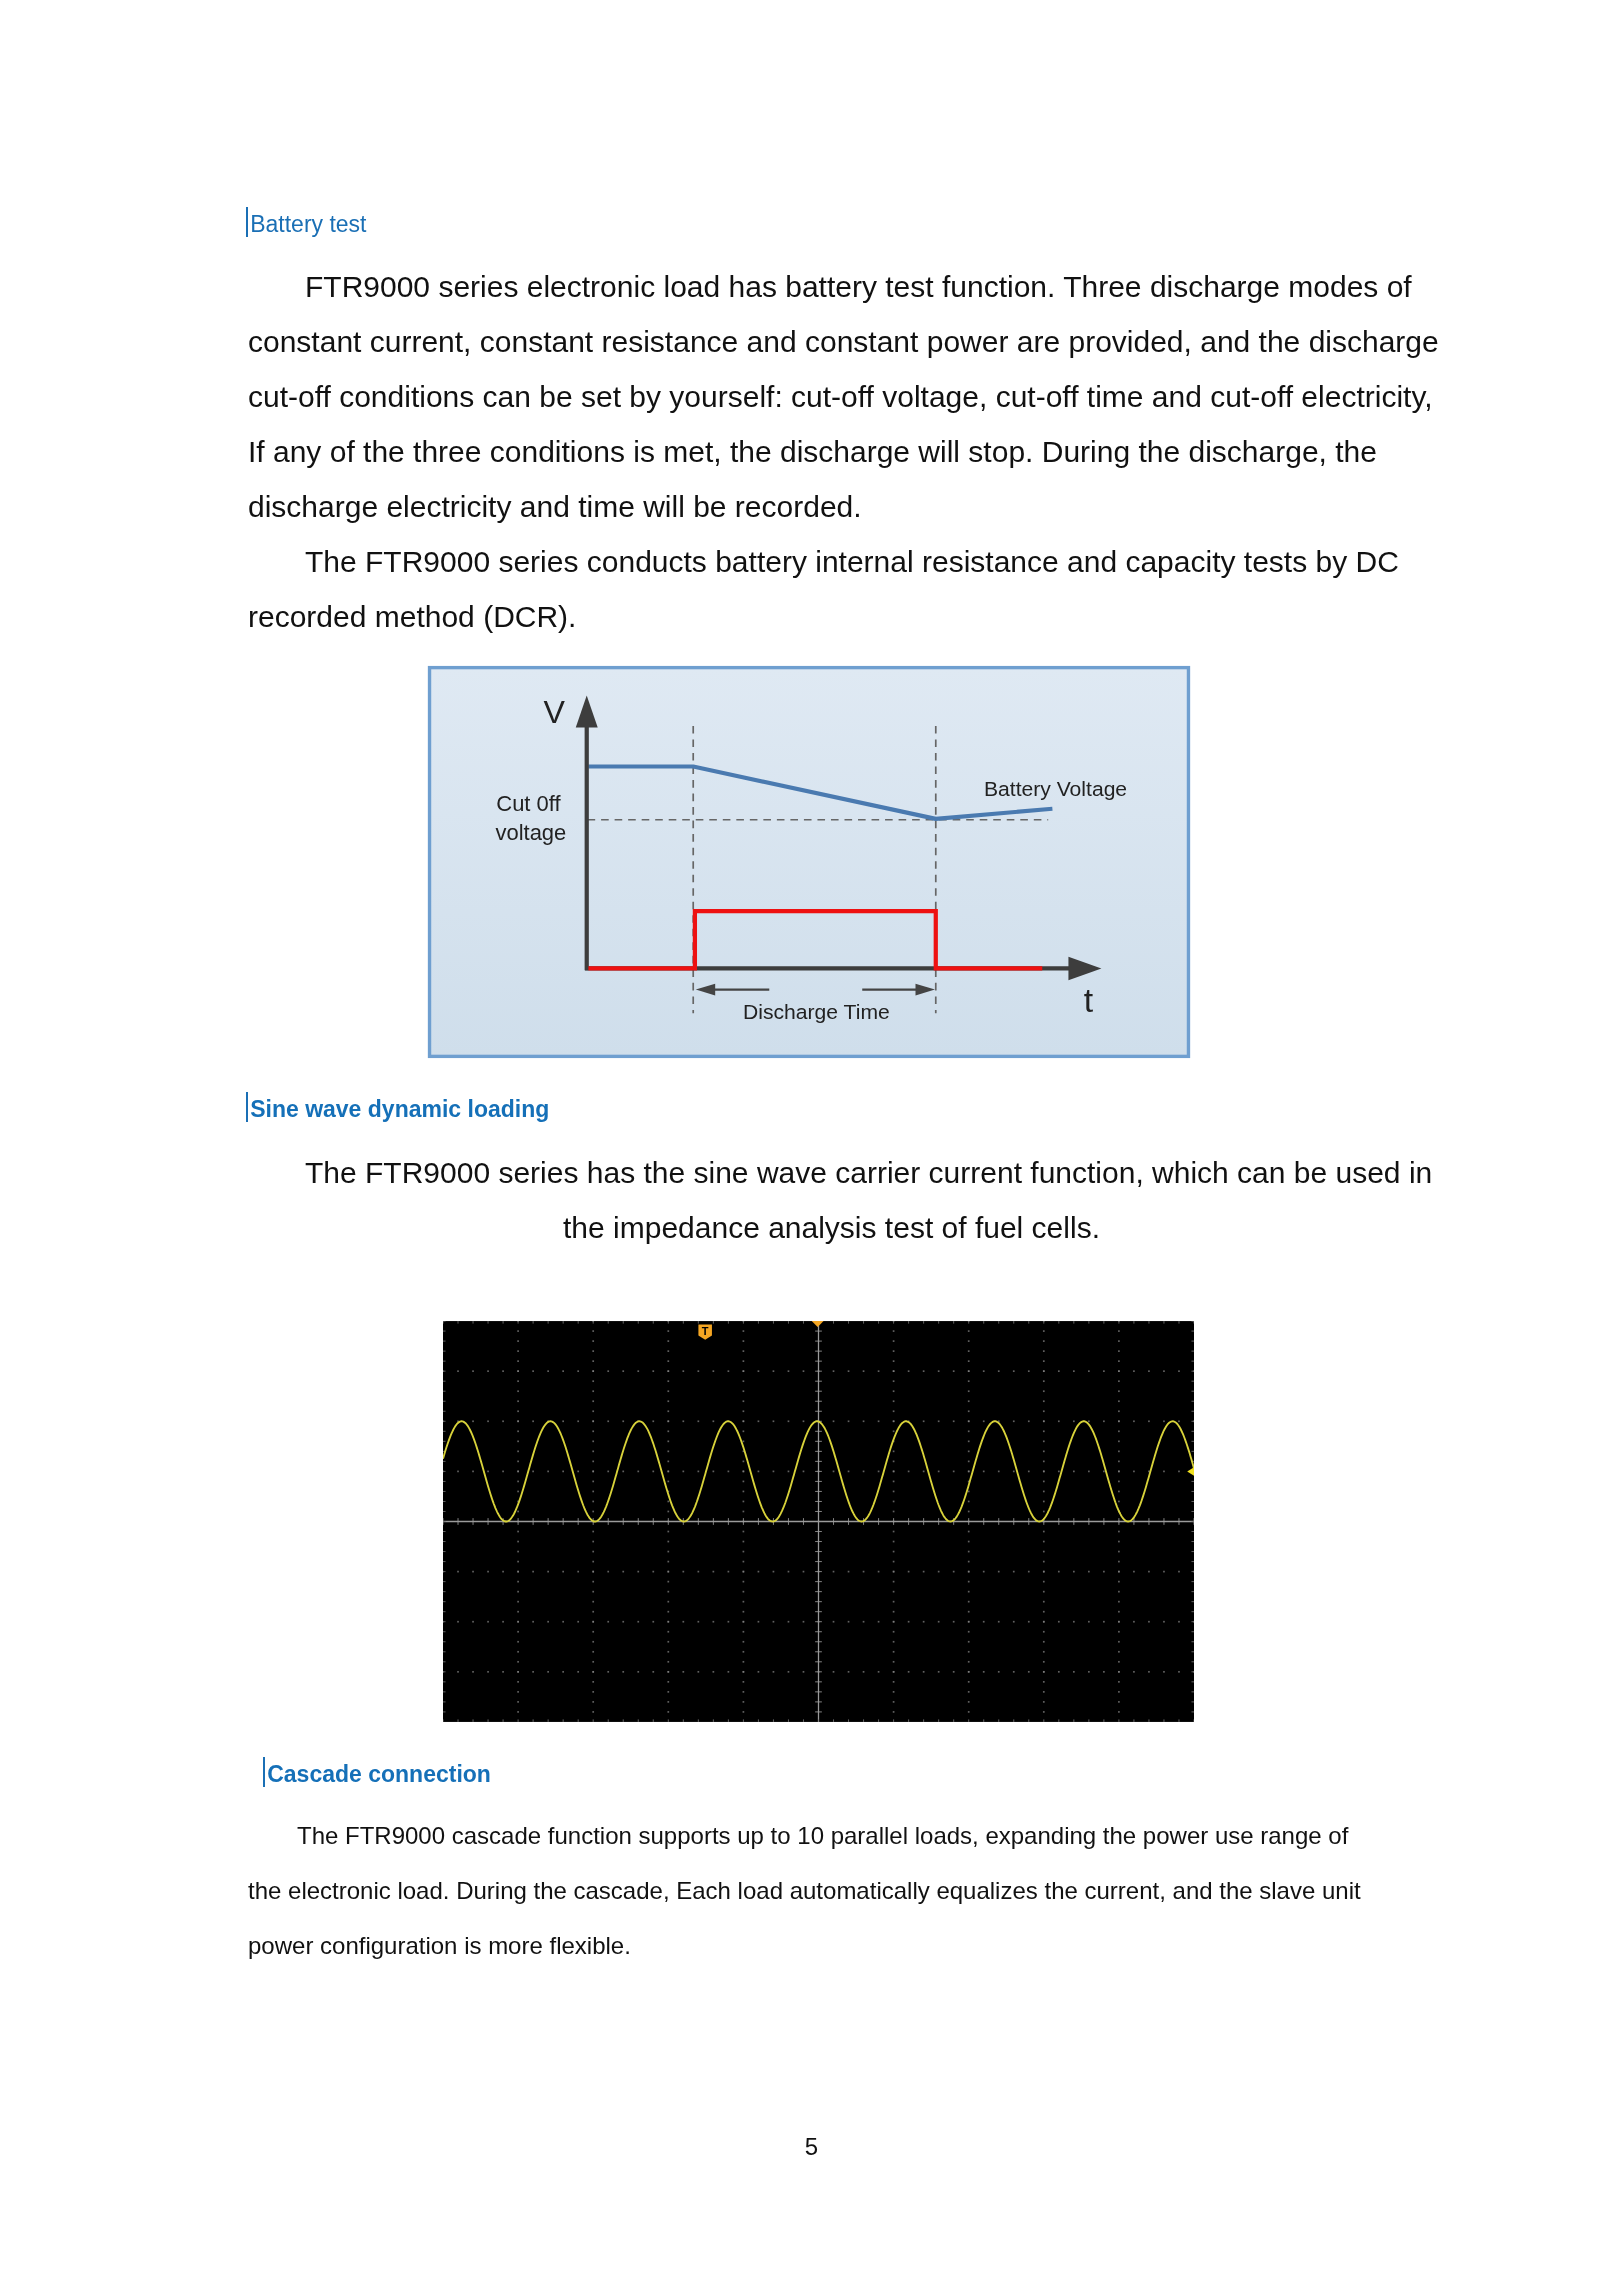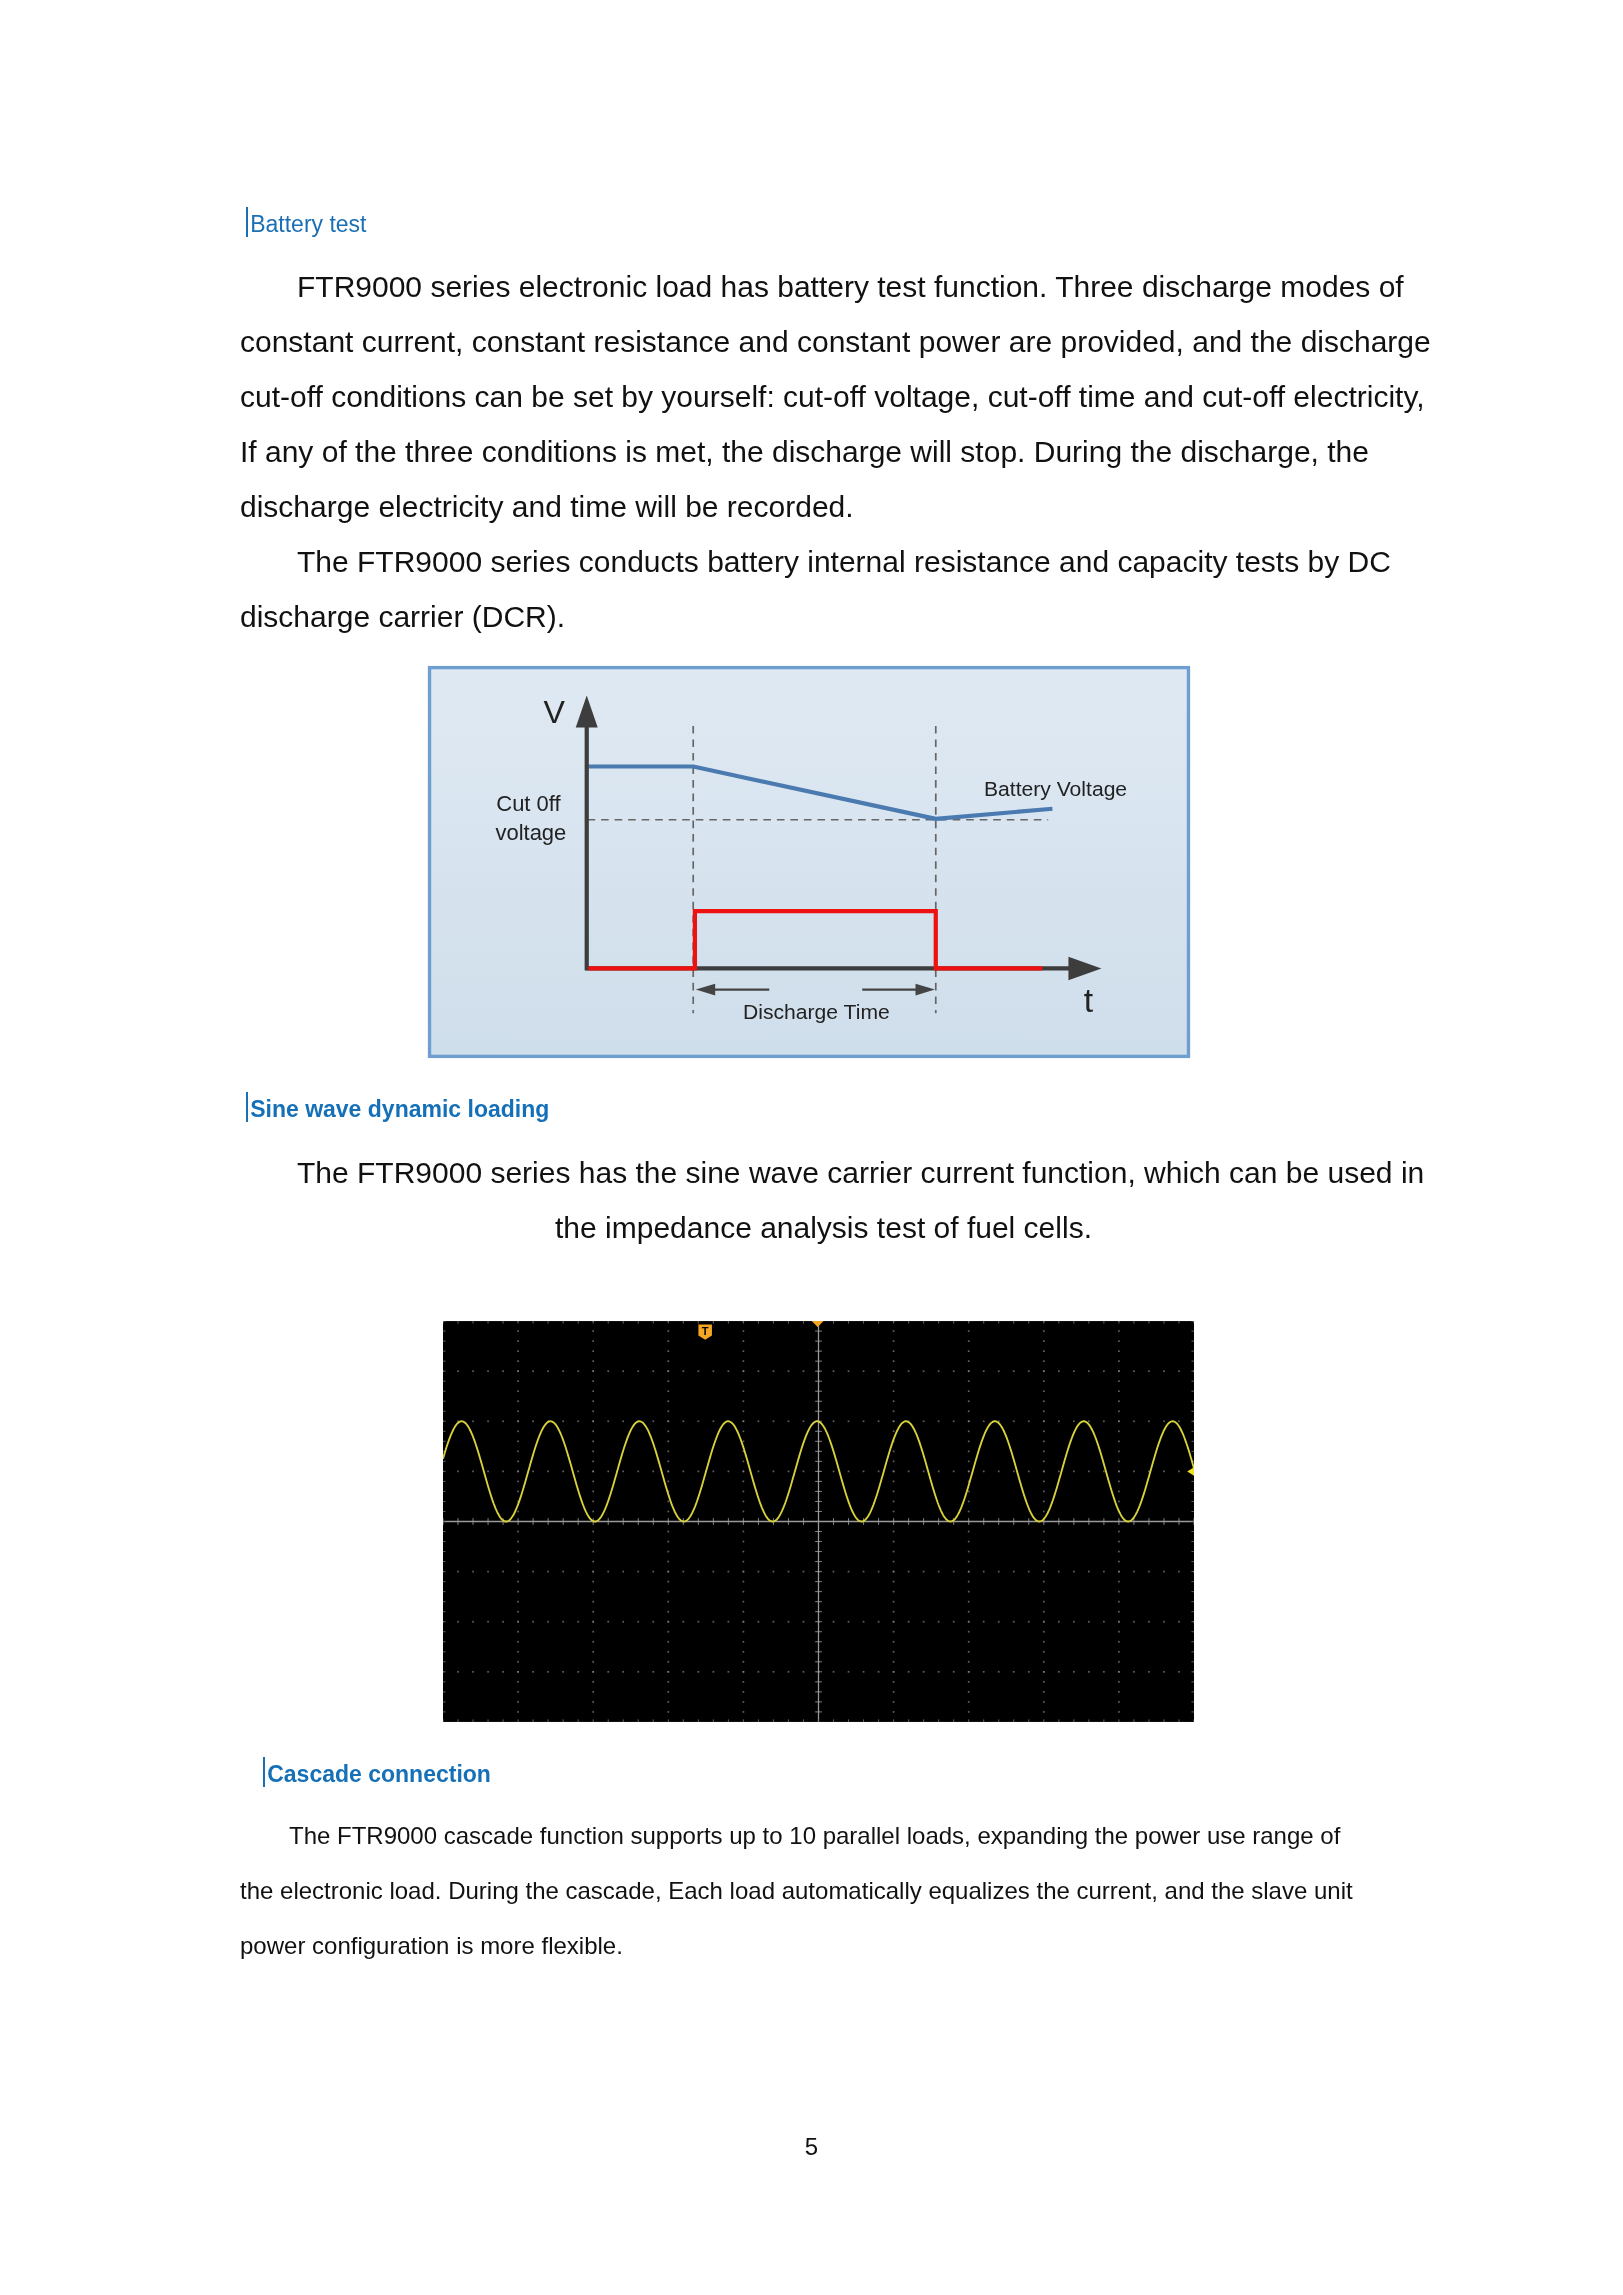--- a/index.html
+++ b/index.html
@@ -1,21 +1,21 @@
 <!DOCTYPE html>
 <html style="font-size:13.5px"><head>
 <meta charset="utf-8">
 <style>
   html, body { margin: 0; padding: 0; background: #ffffff; }
   body { width: 1623px; height: 2295px; position: relative; overflow: hidden;
          font-family: "Liberation Sans", sans-serif; color: #111; }
   .heading { position: absolute; left: 246px; color: #1a6fb5; font-size: 23px; line-height: 34px; white-space: nowrap; }
   .heading.bold { font-weight: bold; color: #1570b8; }
   .heading .bar { display: inline-block; width: 1.7px; height: 30px; background: #1a6fb5; vertical-align: -5px; margin-right: 2.5px; }
-  .para { position: absolute; left: 240px; width: 1167px; font-size: 30px; line-height: 55px; color: #111; }
+  .para { position: absolute; left: 248px; width: 1167px; font-size: 30px; line-height: 55px; color: #111; }
   .para .line { display: block; white-space: nowrap; }
   .para .line.indent { padding-left: 57px; }
   .para.small { font-size: 24px; line-height: 55px; }
   .para.small .line.indent { padding-left: 49px; }
   #battery-diagram { position: absolute; left: 427px; top: 665px; }
   #scope { position: absolute; left: 443px; top: 1321px; }
   .page-number { position: absolute; left: 0; width: 1623px; top: 2133px; text-align: center; font-size: 24px; color: #111; }
 </style>
 </head>
 <body>
@@ -24,21 +24,21 @@
   <span class="bar"></span><span>Battery test</span>
 </div>
 
 <div class="para" style="top:259px;">
   <span class="line indent">FTR9000 series electronic load has battery test function. Three discharge modes of</span>
   <span class="line">constant current, constant resistance and constant power are provided, and the discharge</span>
   <span class="line">cut-off conditions can be set by yourself: cut-off voltage, cut-off time and cut-off electricity,</span>
   <span class="line">If any of the three conditions is met, the discharge will stop. During the discharge, the</span>
   <span class="line">discharge electricity and time will be recorded.</span>
   <span class="line indent">The FTR9000 series conducts battery internal resistance and capacity tests by DC</span>
-  <span class="line">discharge carrier (DCR).</span>
+  <span class="line">recorded method (DCR).</span>
 </div>
 
 <svg id="battery-diagram" width="764" height="394" viewBox="505 786 904 466">
   <defs>
     <linearGradient id="diagBg" x1="0" y1="0" x2="0" y2="1">
       <stop offset="0" stop-color="#dfe9f3"></stop>
       <stop offset="1" stop-color="#cfdeeb"></stop>
     </linearGradient>
   </defs>
   <rect x="508" y="789" width="898" height="460" fill="url(#diagBg)" stroke="#6f9fd0" stroke-width="4"></rect>

